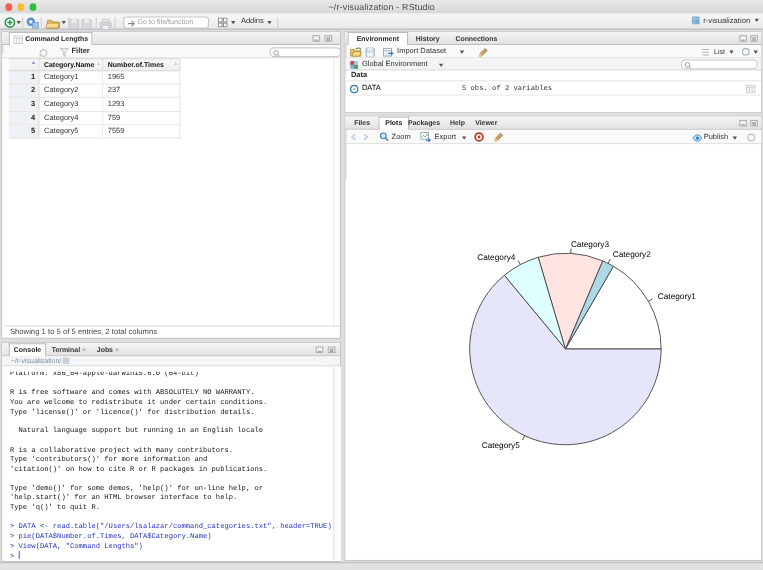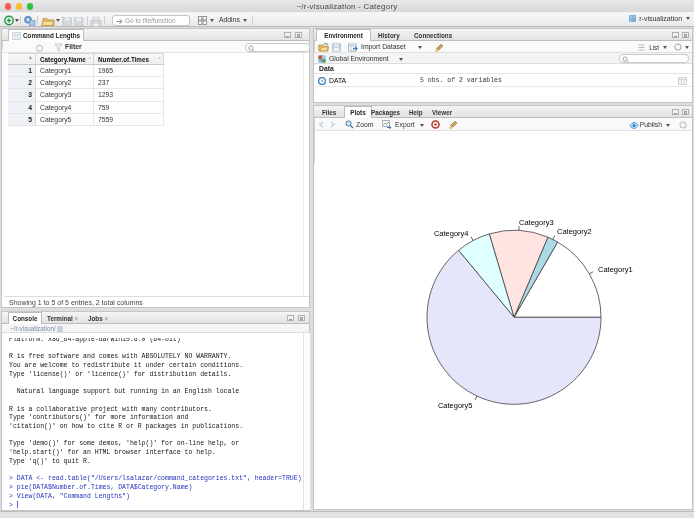--- a/index.html
+++ b/index.html
@@ -30,21 +30,21 @@
 #context { font-family:"Liberation Mono", monospace; font-size:6.5px; line-height:8.7px; color:#141414; white-space:pre; }
 #context .b { color:#2431bd; }
 
 .pielab { font-family:"Liberation Sans", sans-serif; font-size:7.5px; fill:#000; }
 </style></head>
 <body>
 <div id="titlebar" class="abs">
   <div class="light abs" style="left:4.5px; background:#f95951;"></div>
   <div class="light abs" style="left:15.5px; background:#fbbb33;"></div>
   <div class="light abs" style="left:26.5px; background:#2fc13e;"></div>
-  <div id="title" class="abs">~/r-visualization - Category</div>
+  <div id="title" class="abs">~/r-visualization - RStudio</div>
 </div>
 <div id="toolbar" class="abs">
   <svg class="abs" style="left:3px; top:1.5px;" width="260" height="12" viewBox="0 0 260 12">
 
     <circle cx="6" cy="5.5" r="4.2" fill="#fff" stroke="#1f9646" stroke-width="1.4"></circle>
     <path d="M6 3.2 V7.8 M3.7 5.5 H8.3" stroke="#1f9646" stroke-width="1.3"></path>
 
     <circle cx="25" cy="4.8" r="3.8" fill="#5b8fc6"></circle>
     <circle cx="25" cy="4.8" r="1.7" fill="#dce8f5"></circle>
     <rect x="26.5" y="5.5" width="5.5" height="5" fill="#a8c6e2" stroke="#6f9cc9" stroke-width="0.7"></rect>

